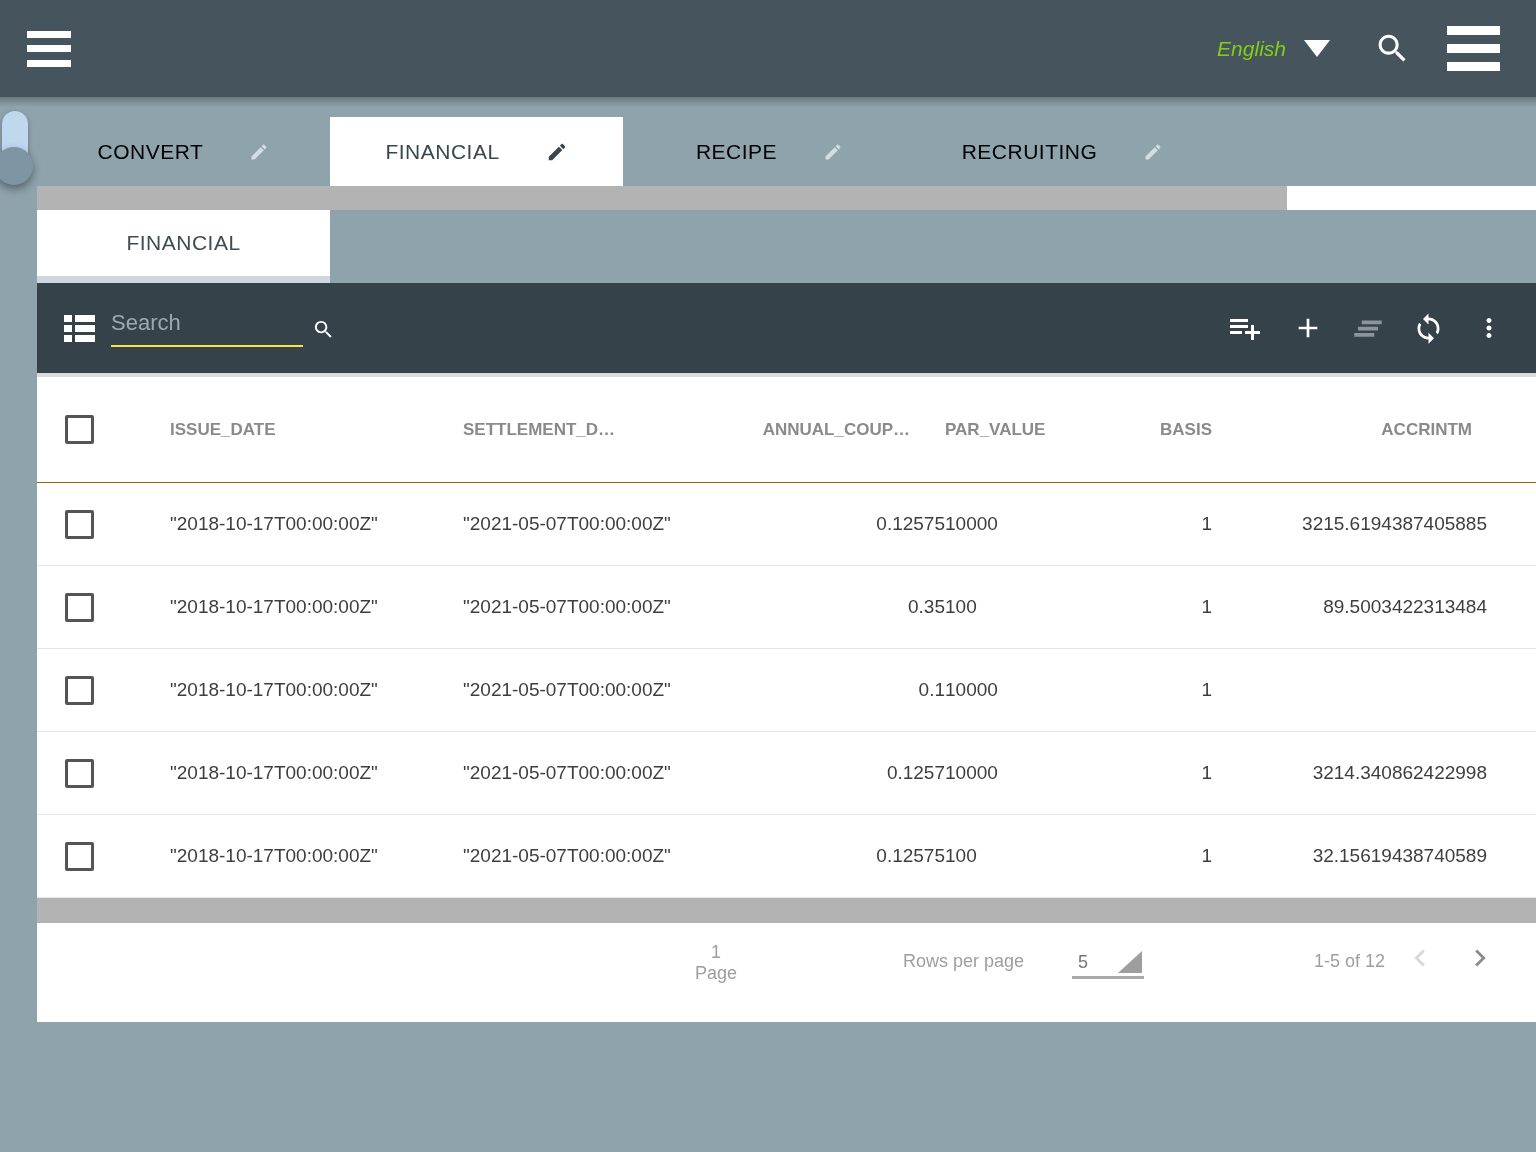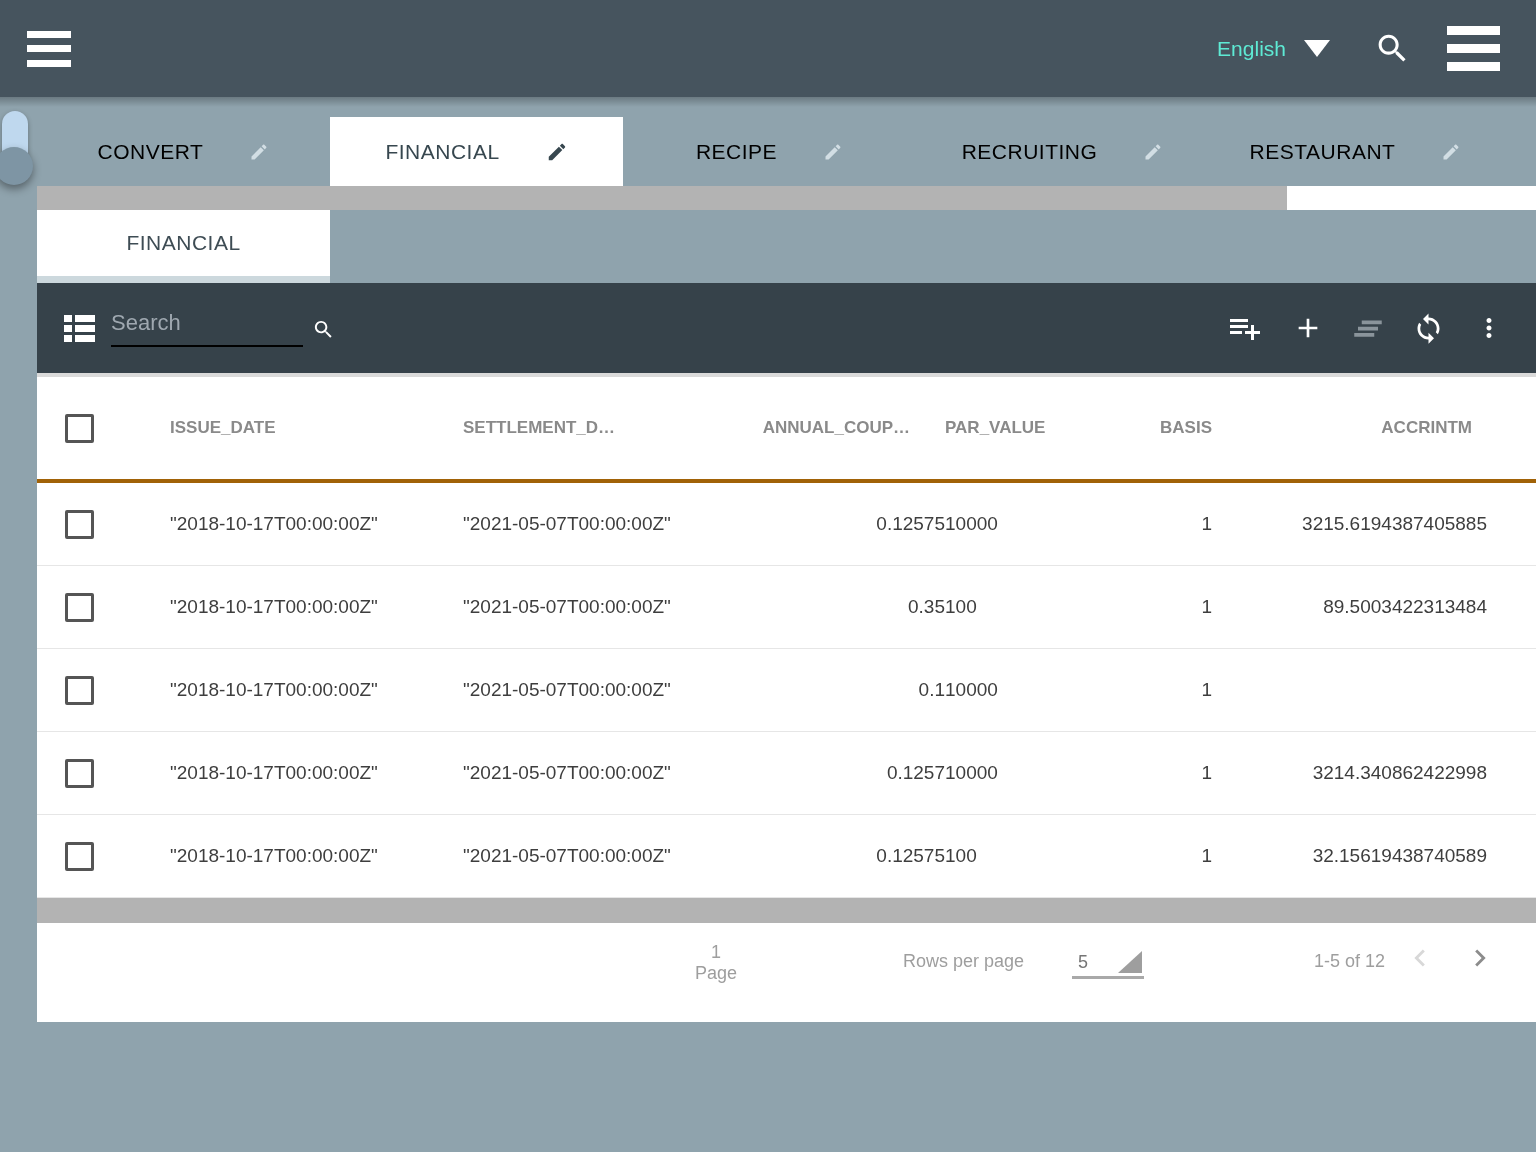--- a/index.html
+++ b/index.html
@@ -10,21 +10,21 @@
   
   .topbar { position:absolute; left:0; top:0; width:1536px; height:97px; background:#46545E;
             display:flex; align-items:center; padding:0 36px 0 27px; z-index:30; }
   .topbar-shadow { position:absolute; left:0; top:97px; width:1536px; height:10px;
             background:linear-gradient(rgba(0,0,0,0.25), rgba(0,0,0,0)); z-index:25; pointer-events:none; }
   .burger { display:flex; flex-direction:column; justify-content:space-between; cursor:pointer; }
   .burger.left { width:44px; height:36px; }
   .burger.left span { display:block; height:7px; background:#FFFFFF; }
   .topbar-right { margin-left:auto; display:flex; align-items:center; }
   .lang { display:flex; align-items:center; cursor:pointer; }
-  .lang-label { color:#5eead4; font-size:21px; }
+  .lang-label { color:#84cc16; font-size:21px;font-style:italic; }
   .caret-down { width:0; height:0; margin-left:18px;
                 border-left:13px solid transparent; border-right:13px solid transparent;
                 border-top:17px solid #FFFFFF; }
   .topbar-search { margin-left:44px; width:37px; height:37px; cursor:pointer; }
   .burger.right { margin-left:36px; width:53px; height:45px; cursor:pointer; }
   .burger.right span { display:block; height:9px; background:#FFFFFF; }
 
   
   .tabstrip { position:absolute; left:37px; top:97px; width:1499px; height:89px; display:flex; align-items:flex-end; z-index:20; }
   .tab { width:293px; height:69px; display:flex; align-items:center; justify-content:center; gap:46px;
@@ -40,33 +40,33 @@
   
   .subtab { position:absolute; left:37px; top:210px; width:293px; height:66px; background:#FFFFFF;
             display:flex; align-items:center; justify-content:center; color:#3E4C54; font-size:21px;
             letter-spacing:0.5px; cursor:pointer; z-index:20; }
   .subtab-edge { position:absolute; left:37px; top:276px; width:293px; height:7px; background:#CCD8DD; z-index:20; }
 
   
   .toolbar { position:absolute; left:37px; top:283px; width:1499px; height:90px; background:#36424A;
              display:flex; align-items:center; padding:0 32px 0 27px; z-index:20; }
   .tbl-icon { width:31px; height:27px; flex:0 0 auto; }
-  .search-field { margin-left:16px; width:192px; border-bottom:2px solid #000000; padding-bottom:9px; }
+  .search-field { margin-left:16px; width:192px; border-bottom:2px solid #fde047; padding-bottom:9px; }
   .search-field input { width:100%; background:transparent; border:none; outline:none;
                         font-family:"Liberation Sans", sans-serif; font-size:22px; color:#E8ECEF; }
   .search-field input::placeholder { color:#9FA8B0; opacity:1; }
   .search-go { width:23px; height:23px; margin-left:9px; margin-top:2px; cursor:pointer; }
   .toolbar-actions { margin-left:auto; display:flex; align-items:center; gap:29px; }
   .toolbar-actions .act { cursor:pointer; display:flex; }
 
   
   .content { position:absolute; left:37px; top:373px; width:1499px; height:649px; background:#FFFFFF;
              border-top:4px solid #DADADA; z-index:10; }
 
-  .thead { display:flex; align-items:center; height:106px; border-bottom:4px solid #a16207;
+  .thead { display:flex; align-items:center; height:106px; border-bottom:1px solid #a16207;
            color:#8A8A8A; font-size:17px; font-weight:bold; }
   .trow  { display:flex; align-items:center; height:83px; border-bottom:1px solid #E6E6E6;
            color:#3E3E3E; font-size:19px; }
 
   .c-sel    { width:123px; flex:0 0 auto; }
   .c-issue  { width:295px; flex:0 0 auto; padding-left:10px; text-align:left; }
   .c-settle { width:265px; flex:0 0 auto; padding-left:8px;  text-align:left; }
   .c-annual { width:225px; flex:0 0 auto; text-align:right; }
   .c-par    { width:160px; flex:0 0 auto; }
   .c-basis  { width:107px; flex:0 0 auto; text-align:right; }
@@ -140,26 +140,20 @@
         </svg>
     </div>
     <div class="tab">
       <span>RECIPE</span>
       <svg class="pencil" viewBox="0 0 24 24">
           <path d="M3 17.25V21h3.75L17.81 9.94l-3.75-3.75L3 17.25zM20.71 7.04c.39-.39.39-1.02 0-1.41l-2.34-2.34c-.39-.39-1.02-.39-1.41 0l-1.83 1.83 3.75 3.75 1.83-1.83z"></path>
         </svg>
     </div>
     <div class="tab">
       <span>RECRUITING</span>
-      <svg class="pencil" viewBox="0 0 24 24">
-          <path d="M3 17.25V21h3.75L17.81 9.94l-3.75-3.75L3 17.25zM20.71 7.04c.39-.39.39-1.02 0-1.41l-2.34-2.34c-.39-.39-1.02-.39-1.41 0l-1.83 1.83 3.75 3.75 1.83-1.83z"></path>
-        </svg>
-    </div>
-    <div class="tab">
-      <span>RESTAURANT</span>
       <svg class="pencil" viewBox="0 0 24 24">
           <path d="M3 17.25V21h3.75L17.81 9.94l-3.75-3.75L3 17.25zM20.71 7.04c.39-.39.39-1.02 0-1.41l-2.34-2.34c-.39-.39-1.02-.39-1.41 0l-1.83 1.83 3.75 3.75 1.83-1.83z"></path>
         </svg>
     </div>
   </div>
 
   <div class="tabs-hscroll">
     <div class="thumb"></div>
   </div>
 

